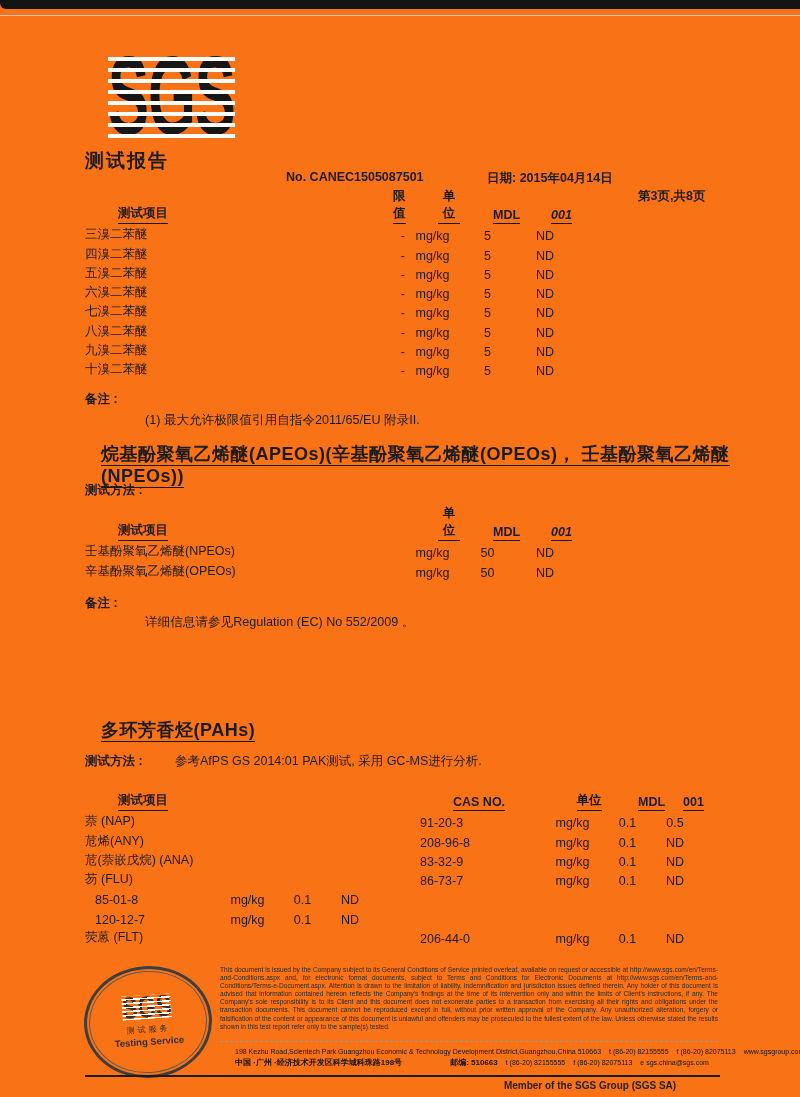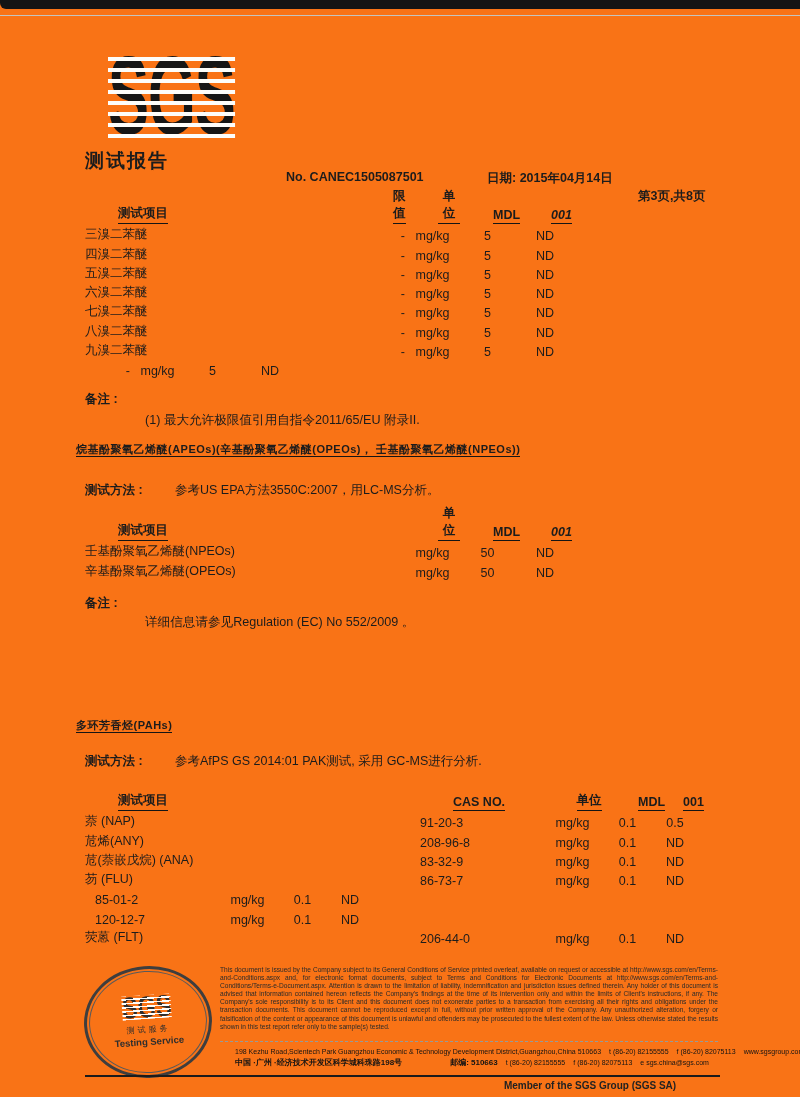--- a/index.html
+++ b/index.html
@@ -37,21 +37,21 @@
   .c-unit { width:55px; text-align:center; }
   .c-mdl  { width:55px; text-align:center; }
   .c-res  { width:60px; text-align:center; }
   .c-cas  { width:130px; text-align:left; padding-left:10px; }
   .c-unit3{ width:65px; text-align:center; }
   .c-mdl3 { width:45px; text-align:center; }
   .c-res3 { width:50px; text-align:center; }
   
   .note-label { left:85px; font-size:12.5px; font-weight:bold; }
   .note-body { left:145px; width:578px; font-size:12.6px; line-height:19.5px; text-align:justify; }
-  .sec-head { left:76px; font-size:11px; font-weight:bold; letter-spacing:0.5px; }
+  .sec-head { left:101px; font-size:18px; font-weight:bold; letter-spacing:0.5px; }
   .sec-head span { border-bottom:1.8px solid #151515; padding-bottom:1px; }
   .m-label { left:85px; font-size:12.5px; font-weight:bold; }
   .m-text { left:175px; font-size:12.5px; }
   
   .stamp { top:966px; left:84px; width:128px; height:112px; border:3px solid #3e3e3e;
     border-radius:50%; transform:rotate(-4deg); color:#2e2e2e; text-align:center; }
   .stamp::before { content:""; position:absolute; inset:2px; border:1px solid #5a5a5a; border-radius:50%; }
   .stamp-sgs { margin-top:26px; font-weight:900; font-size:30px; line-height:0.8; letter-spacing:0;
     display:inline-block; transform:scaleX(0.78); }
   .stamp-sgs .stripes::after { background:repeating-linear-gradient(180deg, rgba(0,0,0,0) 0 2.5px, #fdfdfb 2.5px 4px); }
@@ -134,35 +134,35 @@
       <span class="c-res">ND</span>
     </div>
     <div class="trow">
       <span class="c-item1">九溴二苯醚</span>
       <span class="c-limit">-</span>
       <span class="c-unit">mg/kg</span>
       <span class="c-mdl">5</span>
       <span class="c-res">ND</span>
     </div>
     <div class="trow">
+      <span class="c-item1">十溴二苯醚</span>
       <span class="c-limit">-</span>
       <span class="c-unit">mg/kg</span>
       <span class="c-mdl">5</span>
       <span class="c-res">ND</span>
     </div>
   </div>
 
   <div class="abs note-label" style="top:391px;">备注 :</div>
   <div class="abs note-body" style="top:411px;">(1) 最大允许极限值引用自指令2011/65/EU 附录II.</div>
 
   <div class="abs sec-head" style="top:442px;">
     <span>烷基酚聚氧乙烯醚(APEOs)(辛基酚聚氧乙烯醚(OPEOs)， 壬基酚聚氧乙烯醚(NPEOs))</span>
   </div>
   <div class="abs m-label" style="top:482px;">测试方法 :</div>
-  <div class="abs m-text" style="top:482px;">参考US EPA方法3550C:2007，用LC-MS分析。</div>
 
   <div class="abs tbl" style="top:519px;">
     <div class="trow thead">
       <span class="c-item2"><span class="hd">测试项目</span></span>
       <span class="c-unit"><span class="hd">单位</span></span>
       <span class="c-mdl"><span class="hd">MDL</span></span>
       <span class="c-res"><span class="hd it">001</span></span>
     </div>
     <div class="trow">
       <span class="c-item2">壬基酚聚氧乙烯醚(NPEOs)</span>
@@ -219,21 +219,21 @@
       <span class="c-res3">ND</span>
     </div>
     <div class="trow">
       <span class="c-item3">芴 (FLU)</span>
       <span class="c-cas">86-73-7</span>
       <span class="c-unit3">mg/kg</span>
       <span class="c-mdl3">0.1</span>
       <span class="c-res3">ND</span>
     </div>
     <div class="trow">
-      <span class="c-cas">85-01-2</span>
+      <span class="c-cas">85-01-8</span>
       <span class="c-unit3">mg/kg</span>
       <span class="c-mdl3">0.1</span>
       <span class="c-res3">ND</span>
     </div>
     <div class="trow">
       <span class="c-cas">120-12-7</span>
       <span class="c-unit3">mg/kg</span>
       <span class="c-mdl3">0.1</span>
       <span class="c-res3">ND</span>
     </div>

